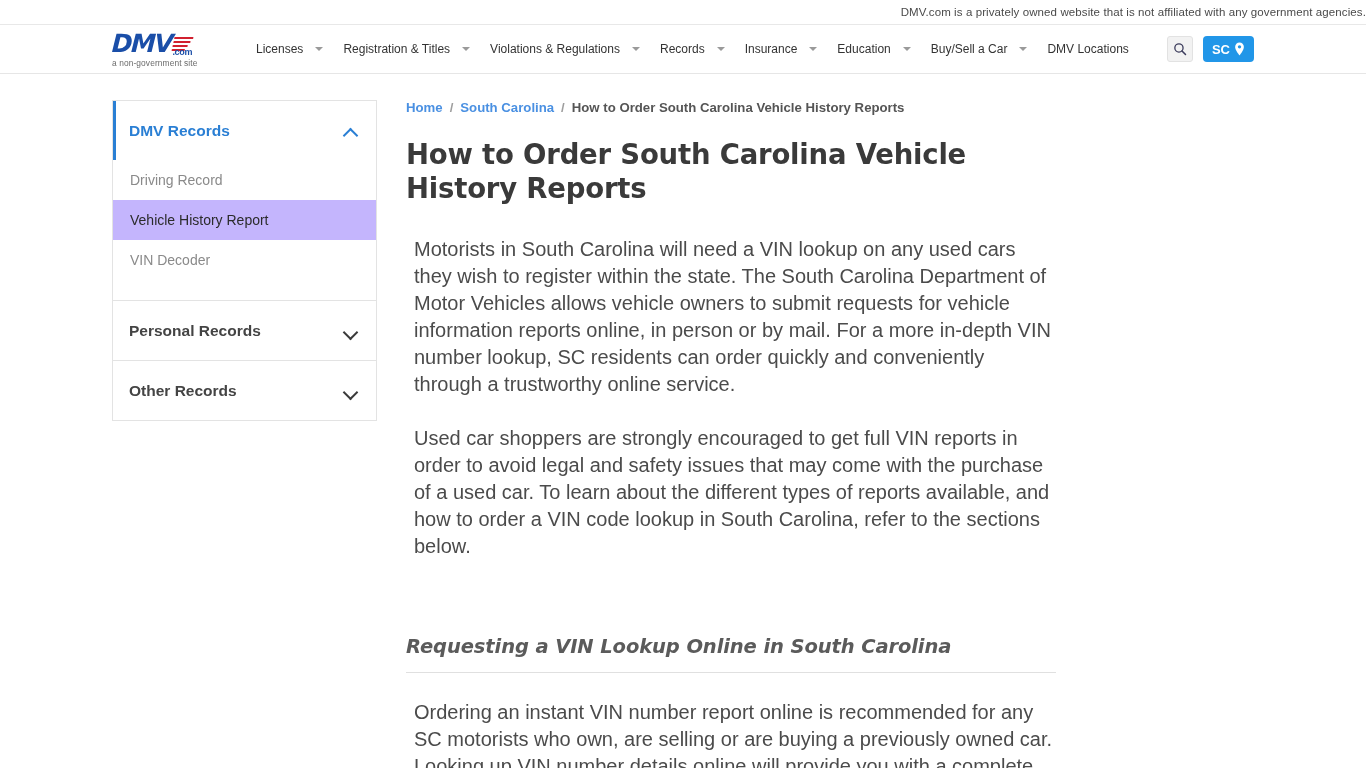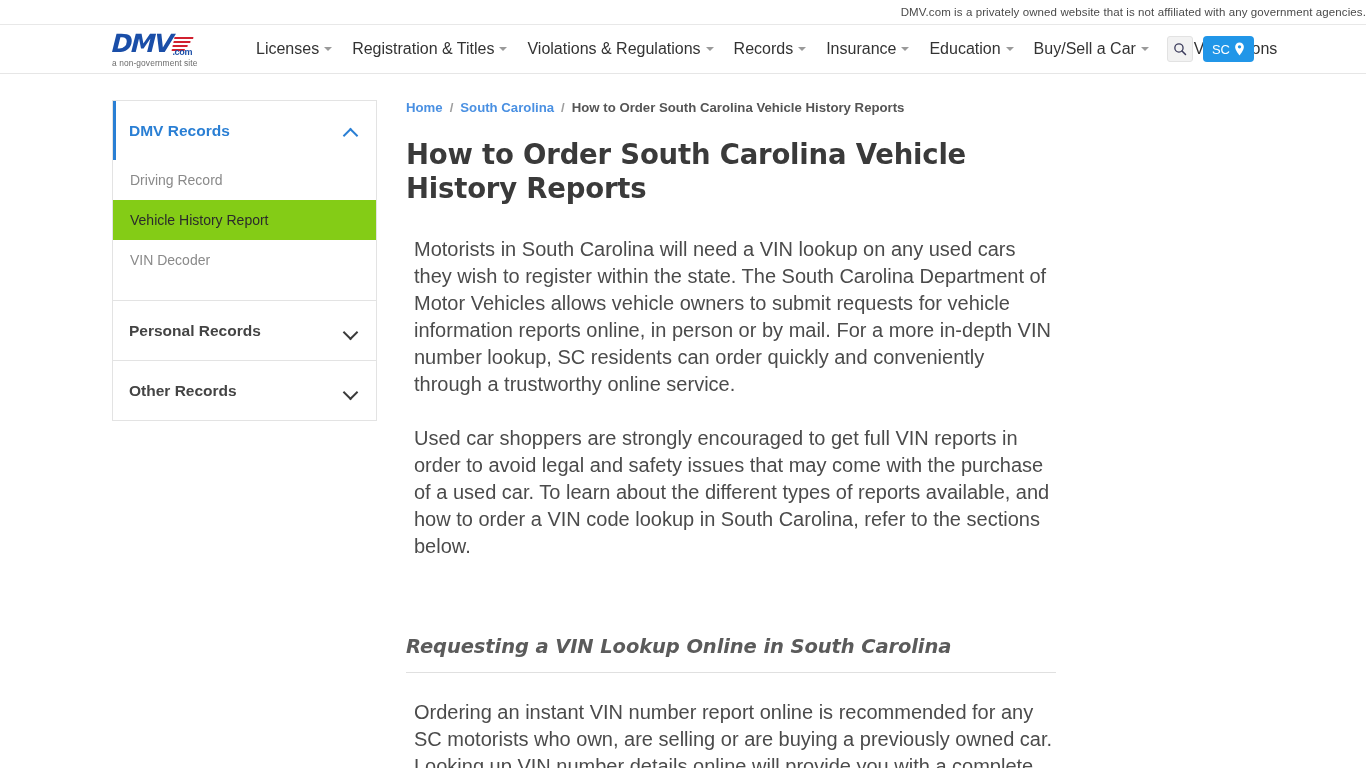--- a/index.html
+++ b/index.html
@@ -95,23 +95,23 @@
 
   .nav {
     display: flex;
     align-items: center;
     margin-left: 22px;
     gap: 0px;
   }
   .nav-item {
     display: flex;
     align-items: center;
-    gap: 5px;
+    gap: 12px;
     padding: 6px 10px;
-    font-size: 16px;
+    font-size: 12px;
     color: #333333;
     cursor: pointer;
     white-space: nowrap;
   }
   .caret {
     width: 0; height: 0;
     border-left: 4px solid transparent;
     border-right: 4px solid transparent;
     border-top: 4.5px solid #9a9a9a;
     display: inline-block;
@@ -133,21 +133,21 @@
     cursor: pointer;
   }
   .sc-badge {
     background: #2196e8;
     color: #ffffff;
     border-radius: 4px;
     height: 26px;
     padding: 9px 9px;
     display: flex; align-items: center; gap: 4px;
     font-size: 13px;
-    font-weight: 400;
+    font-weight: 700;
     cursor: pointer;
   }
 
   
   .page {
     display: flex;
     padding-top: 26px;
   }
 
   
@@ -207,21 +207,21 @@
     height: 40px;
     display: flex;
     align-items: center;
     padding-left: 17px;
     font-size: 14px;
     color: #8a8a8a;
     cursor: pointer;
     text-align: right;
   }
   .side-item.selected {
-    background: #84cc16;
+    background: #c4b5fd;
     color: #2b2b2b;
   }
   .side-sub-spacer { height: 20px; }
 
   
   .main {
     flex: 1;
     margin-left: 29px;
     padding-right: 140px;
     max-width: 790px;

